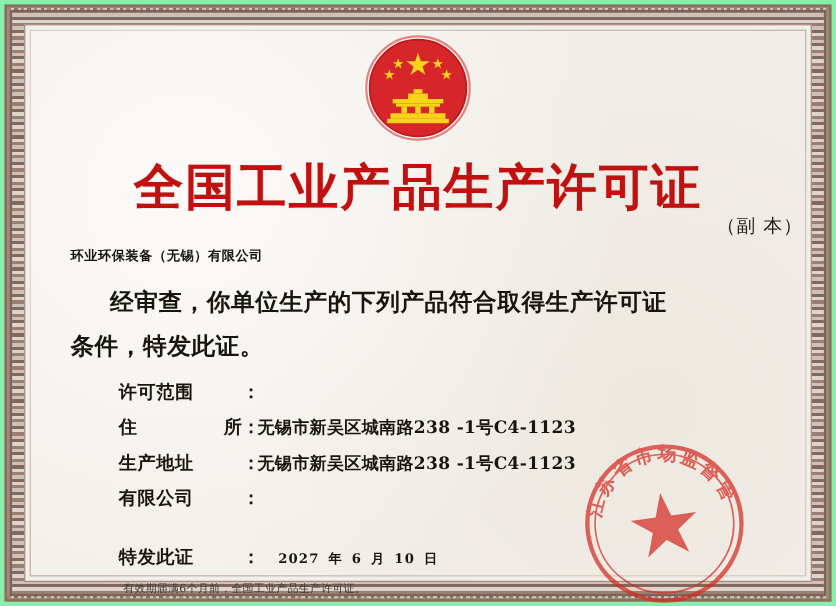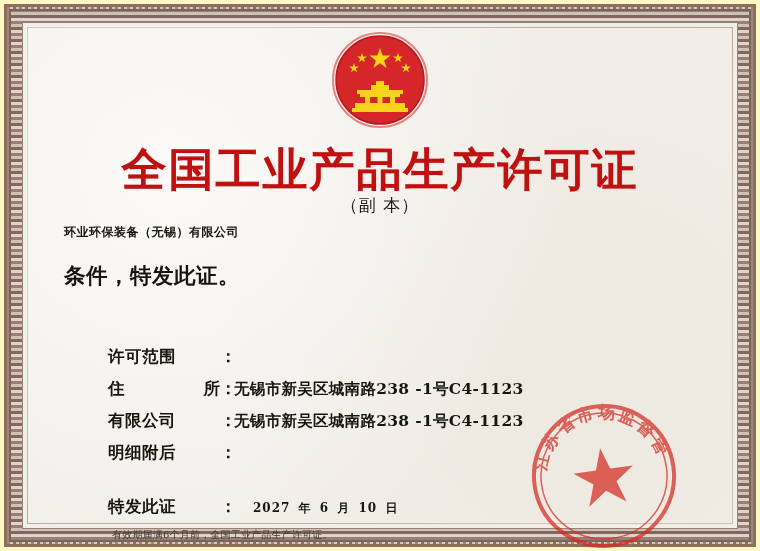--- a/index.html
+++ b/index.html
@@ -10,21 +10,21 @@
     width: 760px;
     height: 551px;
     background: #efece6;
     font-family: "DejaVu Sans", sans-serif;
     overflow: hidden;
   }
   .certificate {
     position: relative;
     width: 760px;
     height: 551px;
-    background: #fef9c3;
+    background: #86efac;
     box-sizing: border-box;
   }
   
   .frame-outer {
     position: absolute;
     left: 4px; top: 4px; right: 4px; bottom: 4px;
     border: 3px solid #8d6f60;
     box-sizing: border-box;
     background:
       repeating-linear-gradient(90deg,
@@ -92,21 +92,21 @@
     letter-spacing: 2px;
     color: #c0100f;
     text-shadow: 0 0 1px rgba(160,10,10,0.35);
     white-space: nowrap;
   }
   .subtitle {
     position: absolute;
     top: 166px;
     left: 0;
     right: 0;
-    text-align: center;
+    text-align: right;
     font-family: "DejaVu Serif", serif;
     font-size: 17px;
     color: #20201e;
     letter-spacing: 1px;
   }
   .company {
     position: absolute;
     top: 196px;
     left: 34px;
     font-family: "DejaVu Serif", serif;
@@ -245,47 +245,48 @@
         <circle cx="59" cy="50" r="47" fill="none" stroke="#d7262a" stroke-width="2" opacity="0.55"></circle>
       </svg>
     </div>
 
     <div class="title">全国工业产品生产许可证</div>
     <div class="subtitle">（副    本）</div>
 
     <div class="company">环业环保装备（无锡）有限公司</div>
 
     <div class="body-text">
+      <span class="indent">经审查，你单位生产的下列产品符合取得生产许可证</span>
       <span>条件，特发此证。</span>
     </div>
 
     <div class="fields">
 
       <div class="field-row">
         <span class="field-label tight">许可范围</span>
         <span class="field-sep">：</span>
       </div>
 
       <div class="field-row">
         <span class="field-label">
           <span>住</span>
           <span>所</span>
         </span>
         <span class="field-sep">：</span>
         <span class="field-value">无锡市新吴区城南路238 -1号C4-1123</span>
       </div>
 
       <div class="field-row">
-        <span class="field-label tight">有限公司</span>
+        <span class="field-label tight">生产地址</span>
         <span class="field-sep">：</span>
         <span class="field-value">无锡市新吴区城南路238 -1号C4-1123</span>
       </div>
 
       <div class="field-row">
-        <span class="field-label tight">明细附后</span>
+        <span class="field-label tight">有限公司</span>
         <span class="field-sep">：</span>
       </div>
 
     </div>
 
     <div class="expiry-row">
       <span class="field-label tight">特发此证</span>
       <span class="field-sep">：</span>
 
       <span class="date-block date-expiry">

